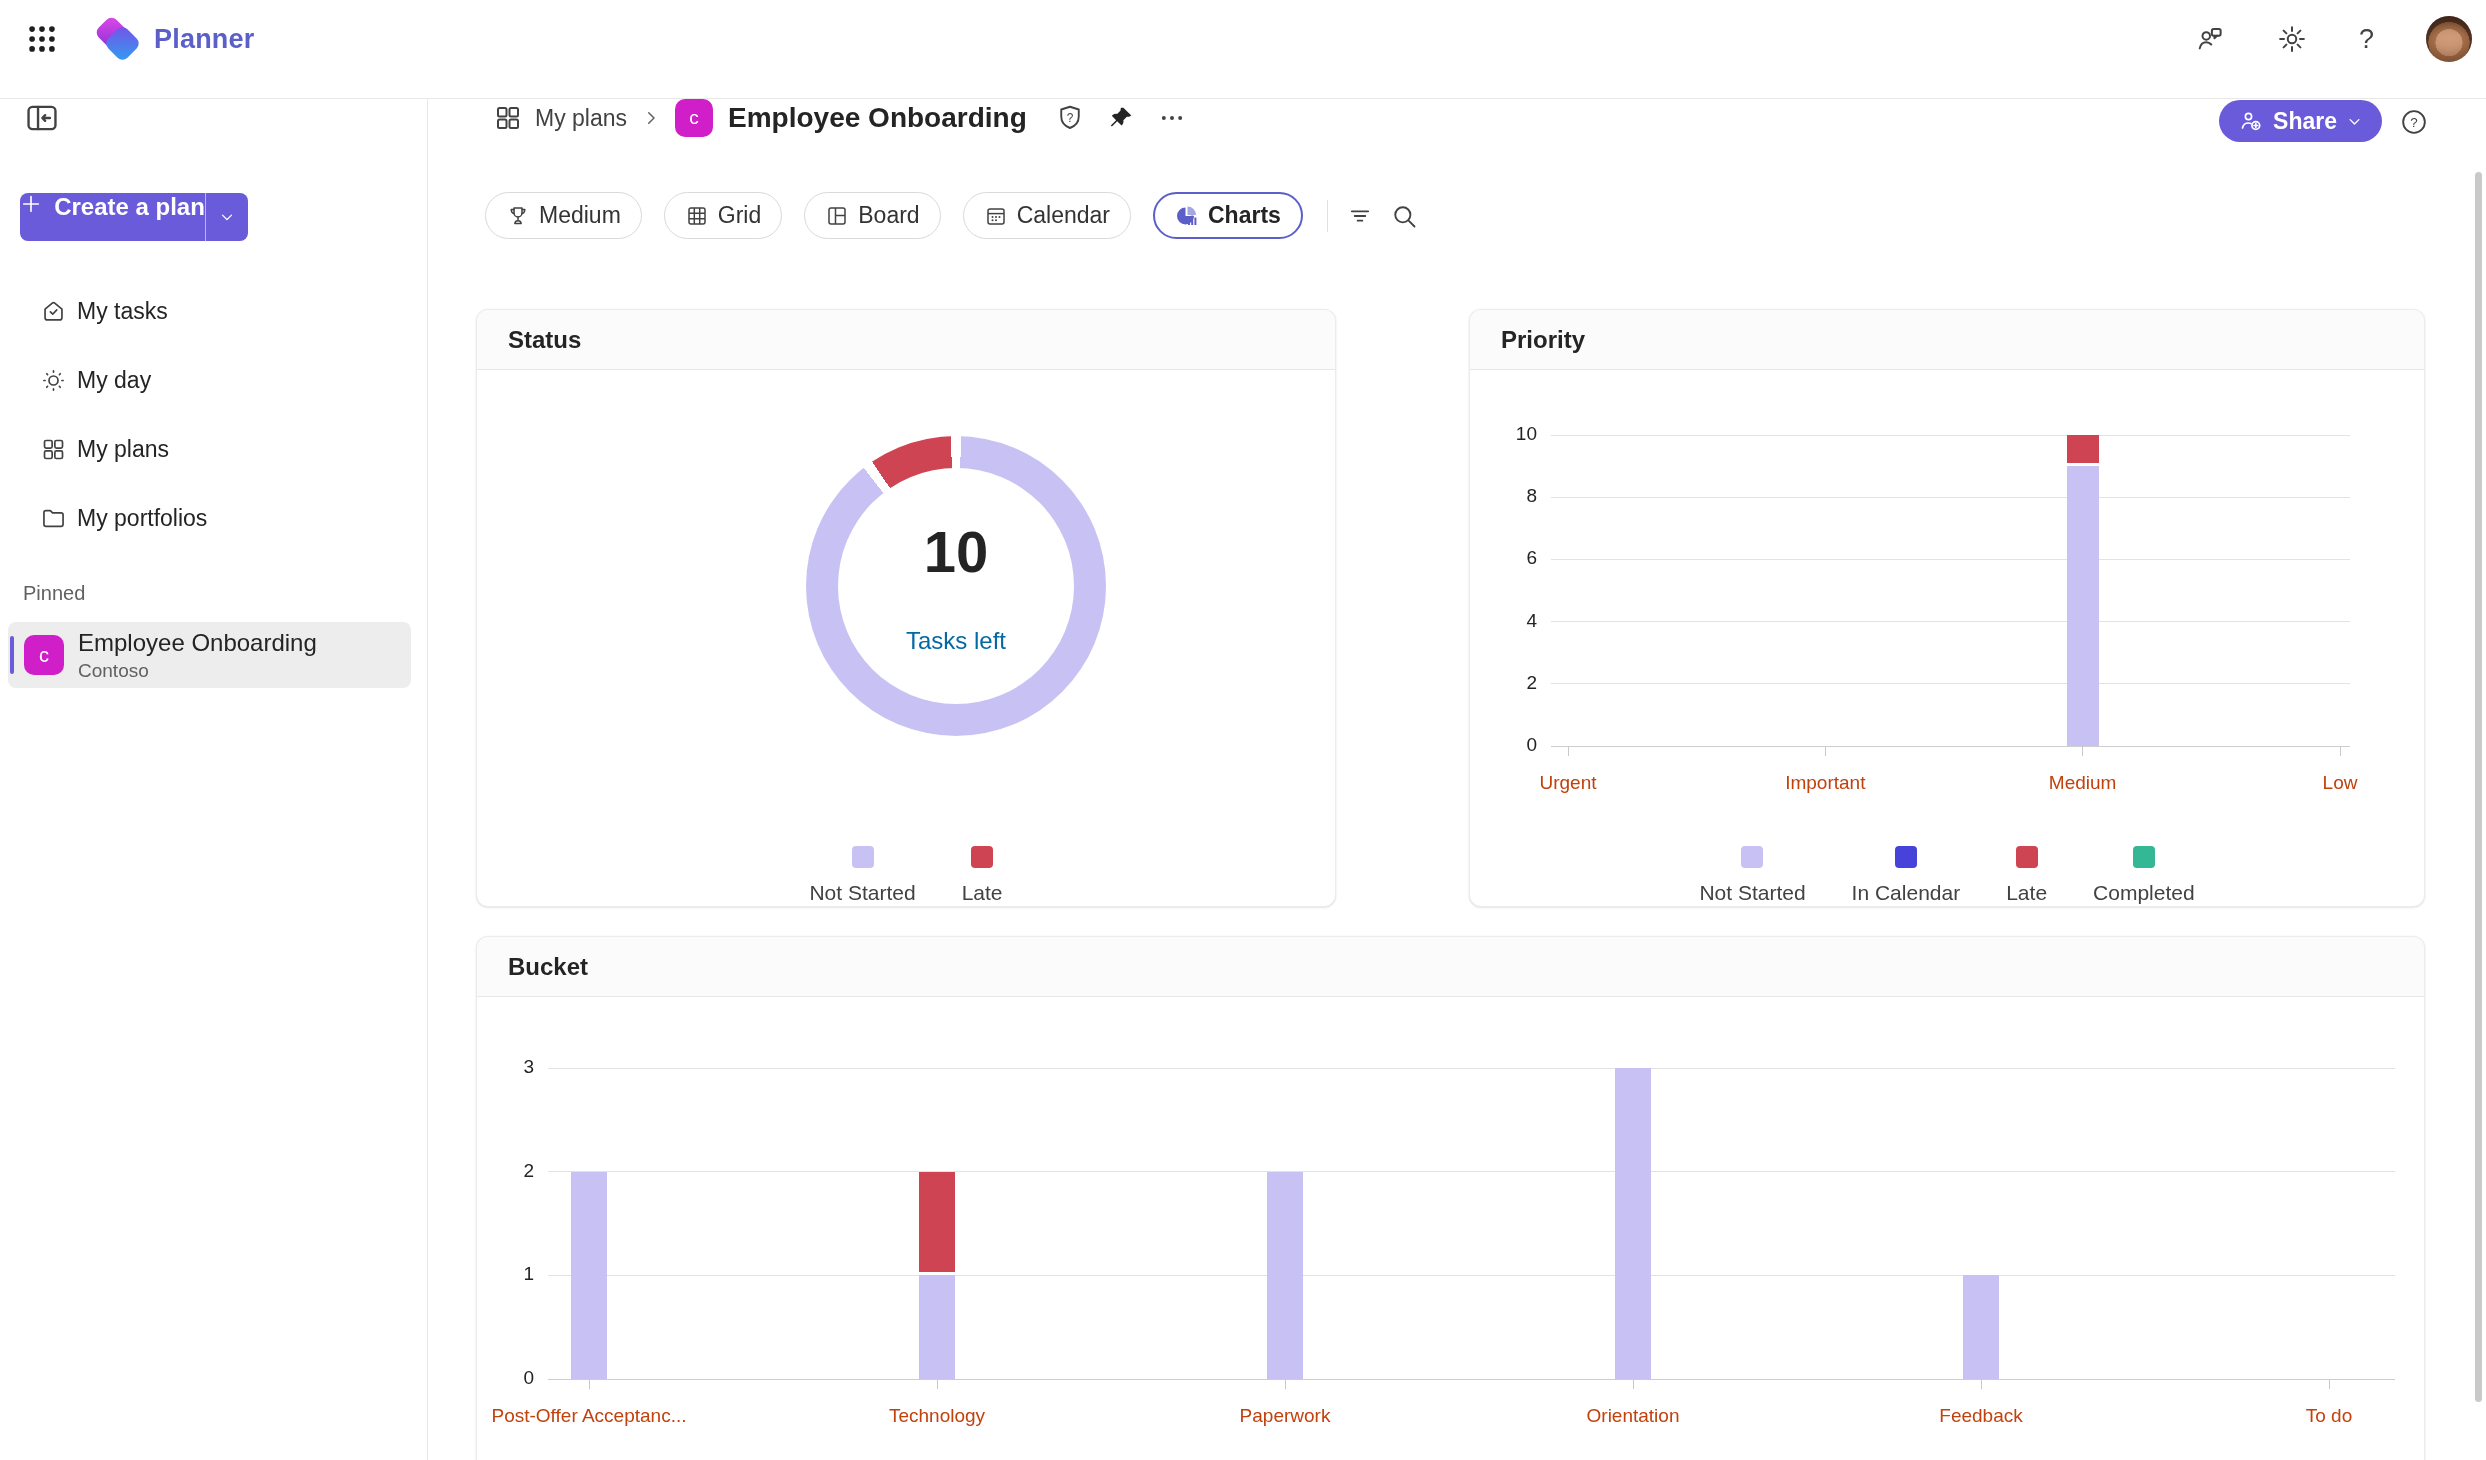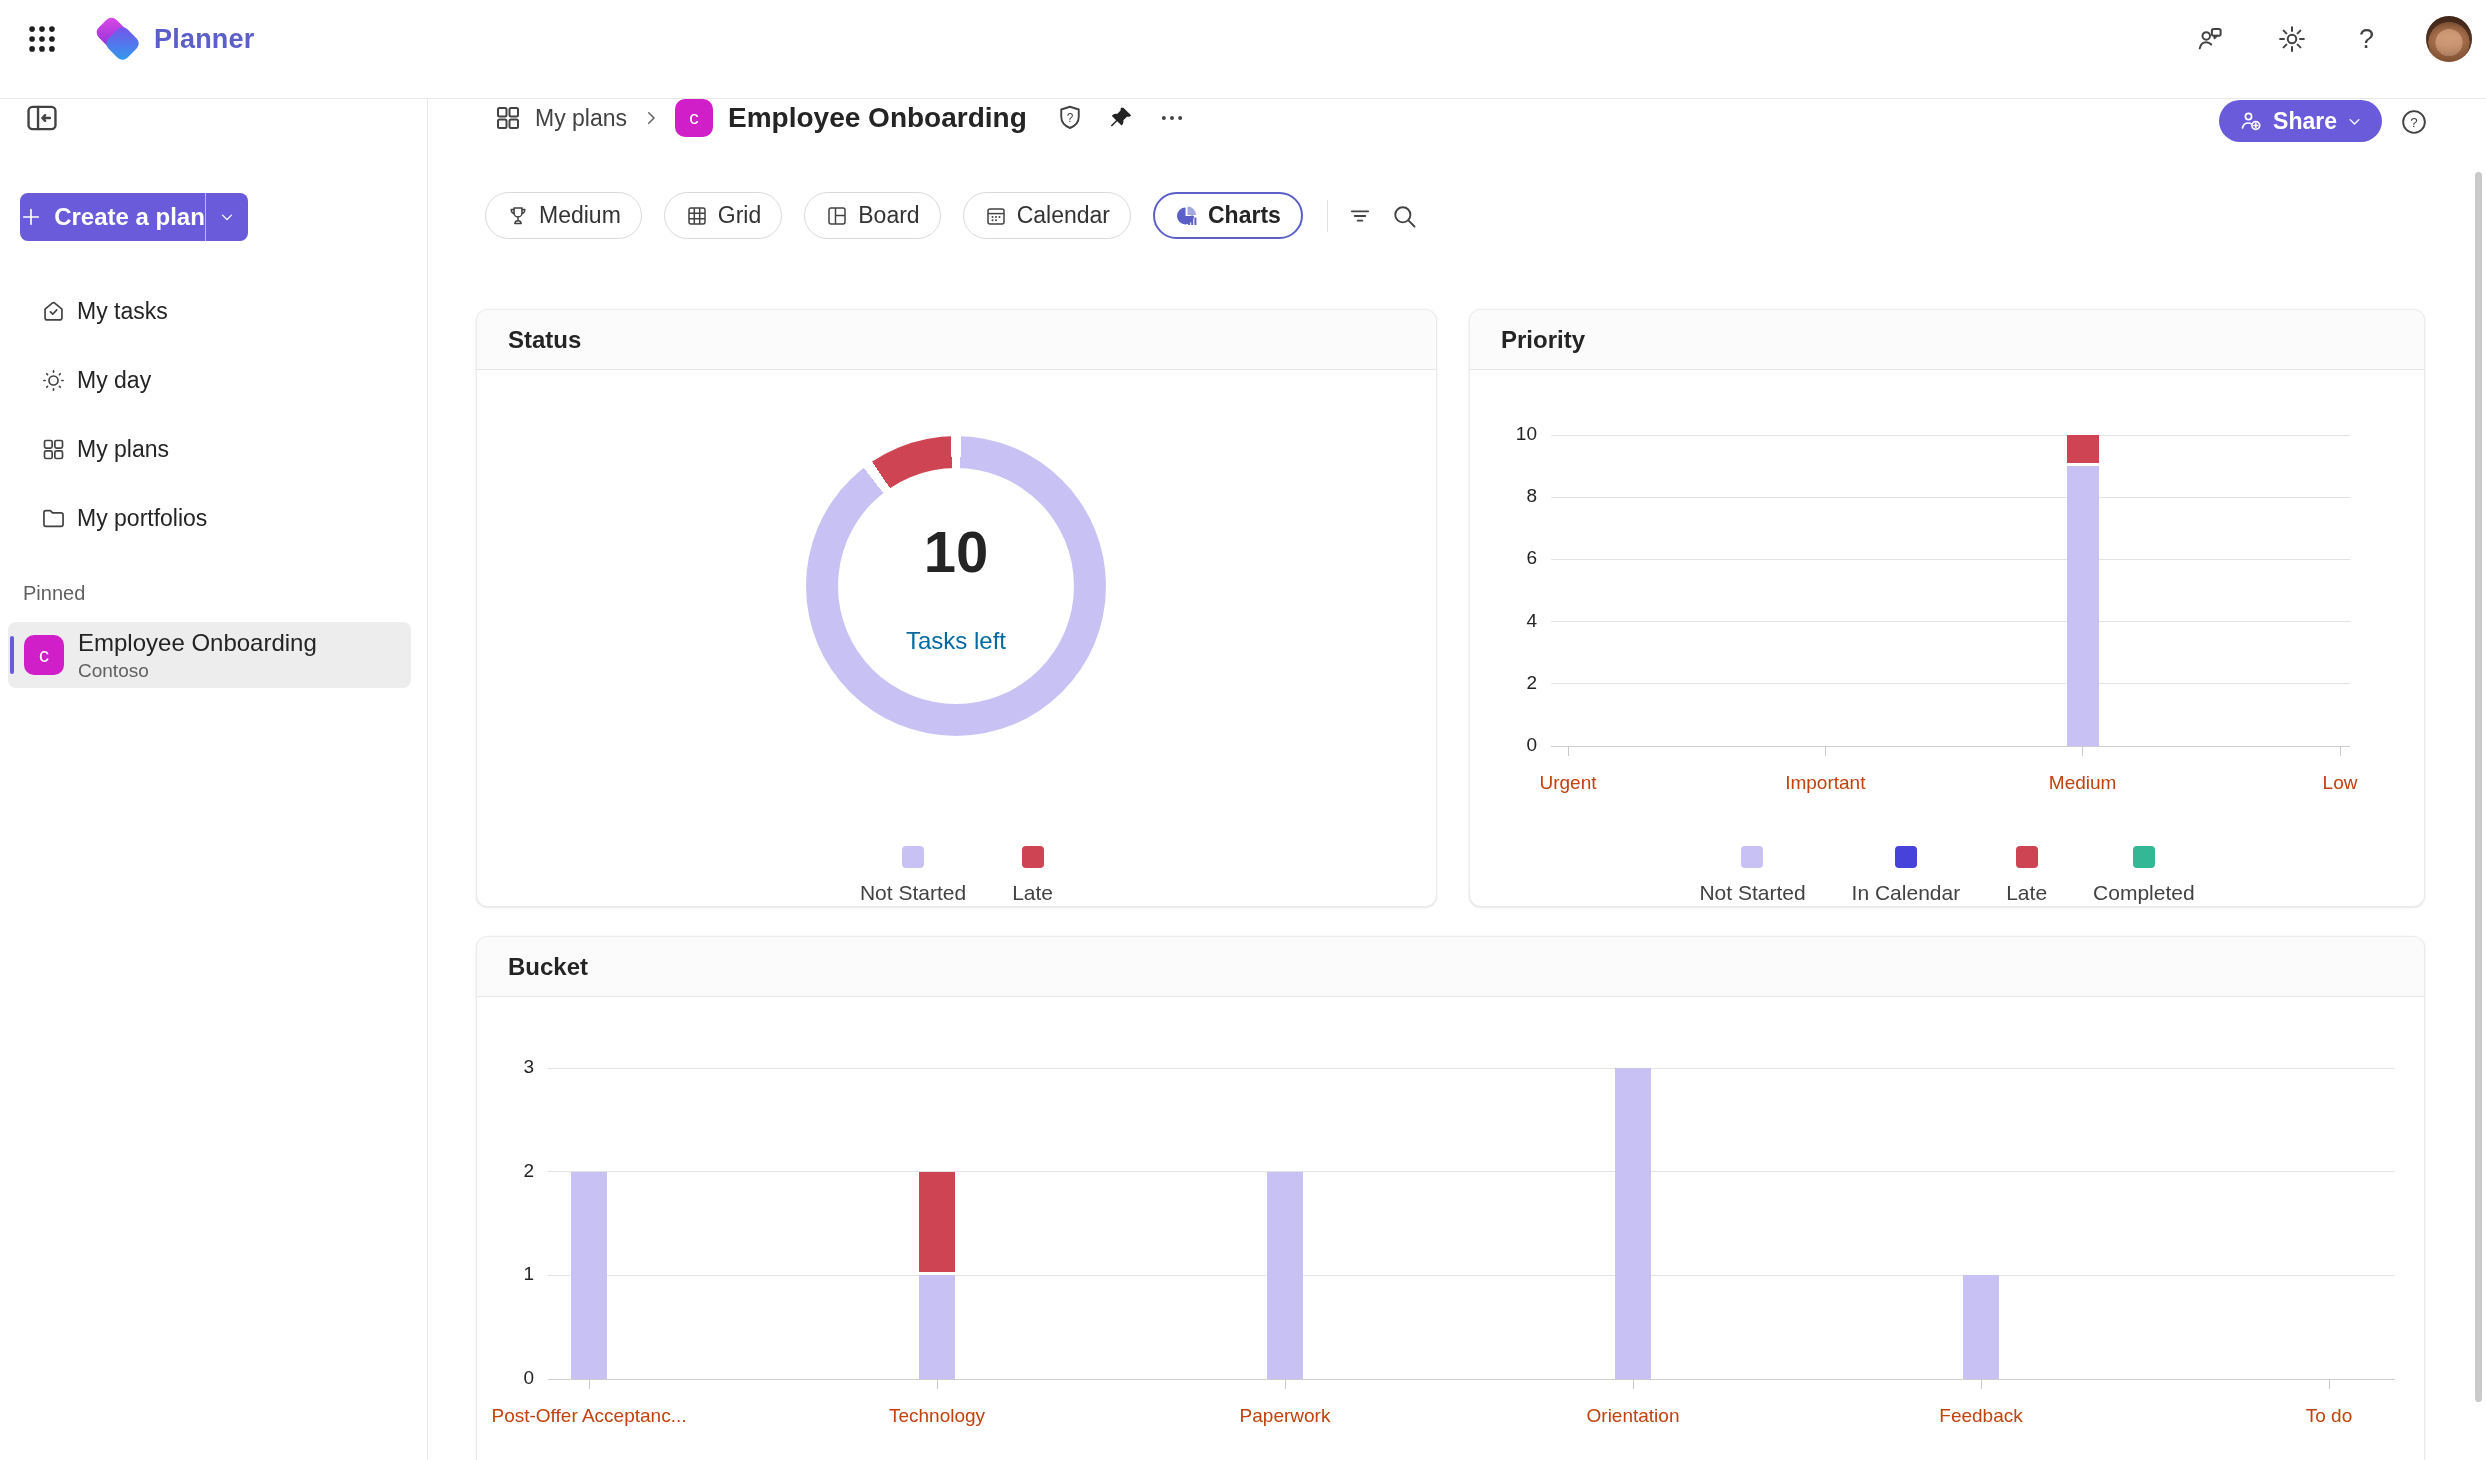--- a/index.html
+++ b/index.html
@@ -24,21 +24,21 @@
     background:radial-gradient(circle at 50% 58%, #cf9a76 0 38%, #a9714c 39% 58%, #5d3c2c 59% 100%);
     box-shadow:inset 0 -14px 14px -8px rgba(60,30,15,.45), inset 0 16px 10px -8px rgba(40,20,10,.55); }
 
   
   .sidebar { position:absolute; left:0; top:78px; width:428px; height:1382px; background:#fff;
     border-right:1px solid #e8e8e8; z-index:20; }
   .collapse-btn { position:absolute; left:20px; top:18px; width:44px; height:44px; border:none;
     background:transparent; cursor:pointer; display:flex; align-items:center; justify-content:center; }
   .create-btn { position:absolute; left:20px; top:115px; width:228px; height:48px; border-radius:8px;
     background:#6A5BDB; color:#fff; display:flex; align-items:stretch; border:none; cursor:pointer; }
-  .create-main { flex:1; display:flex; align-items:center; justify-content:center; gap:12px;
+  .create-main { flex:1; display:flex; align-items:flex-start; justify-content:center; gap:12px;
     font-size:24px; font-weight:700; color:#fff; }
   .create-divider { width:1px; background:rgba(255,255,255,.55); }
   .create-caret { width:42px; display:flex; align-items:center; justify-content:center; }
   .nav { position:absolute; left:0; top:203px; right:0; }
   .nav-item { height:60px; margin:0 12px 9px 0; padding-left:40px; display:flex; align-items:center;
     gap:10px; cursor:pointer; border-radius:8px; }
   .nav-item span.lbl { font-size:23px; color:#242424; }
   .pinned-label { position:absolute; left:23px; top:504px; font-size:20px; color:#616161; }
   .pinned-item { position:absolute; left:8px; top:544px; right:16px; height:66px; background:#ededed;
     border-radius:8px; cursor:pointer; }
@@ -72,21 +72,21 @@
   .tabs-divider { width:1px; height:32px; background:#e0e0e0; margin:0 10px 0 2px; }
   .tool-btn { width:44px; height:44px; border:none; background:transparent; cursor:pointer;
     display:flex; align-items:center; justify-content:center; }
 
   
   .card { position:absolute; background:#fff; border-radius:12px; border:1px solid #ececec;
     box-shadow:0 1px 2px rgba(0,0,0,.09), 0 0 2px rgba(0,0,0,.06); }
   .card-header { height:60px; background:#fbfbfb; border-bottom:1px solid #e7e7e7;
     border-radius:12px 12px 0 0; display:flex; align-items:center; padding-left:31px; }
   .card-title { font-size:24px; font-weight:700; color:#242424; }
-  #status-card { left:476px; top:309px; width:961px; height:598px; }
+  #status-card { left:476px; top:309px; width:860px; height:598px; }
   #priority-card { left:1469px; top:309px; width:956px; height:598px; }
   #bucket-card { left:476px; top:936px; width:1949px; height:590px; }
 
   
   .donut { position:absolute; left:329px; top:126px; width:300px; height:300px; }
   .donut-ring { position:absolute; inset:0; border-radius:50%; }
   .donut-hole { position:absolute; inset:32px; border-radius:50%; background:#fff; }
   .donut-center { position:absolute; inset:0; display:flex; flex-direction:column; align-items:center;
     justify-content:center; gap:2px; }
   .donut-value { font-size:58px; font-weight:700; color:#242424; }

